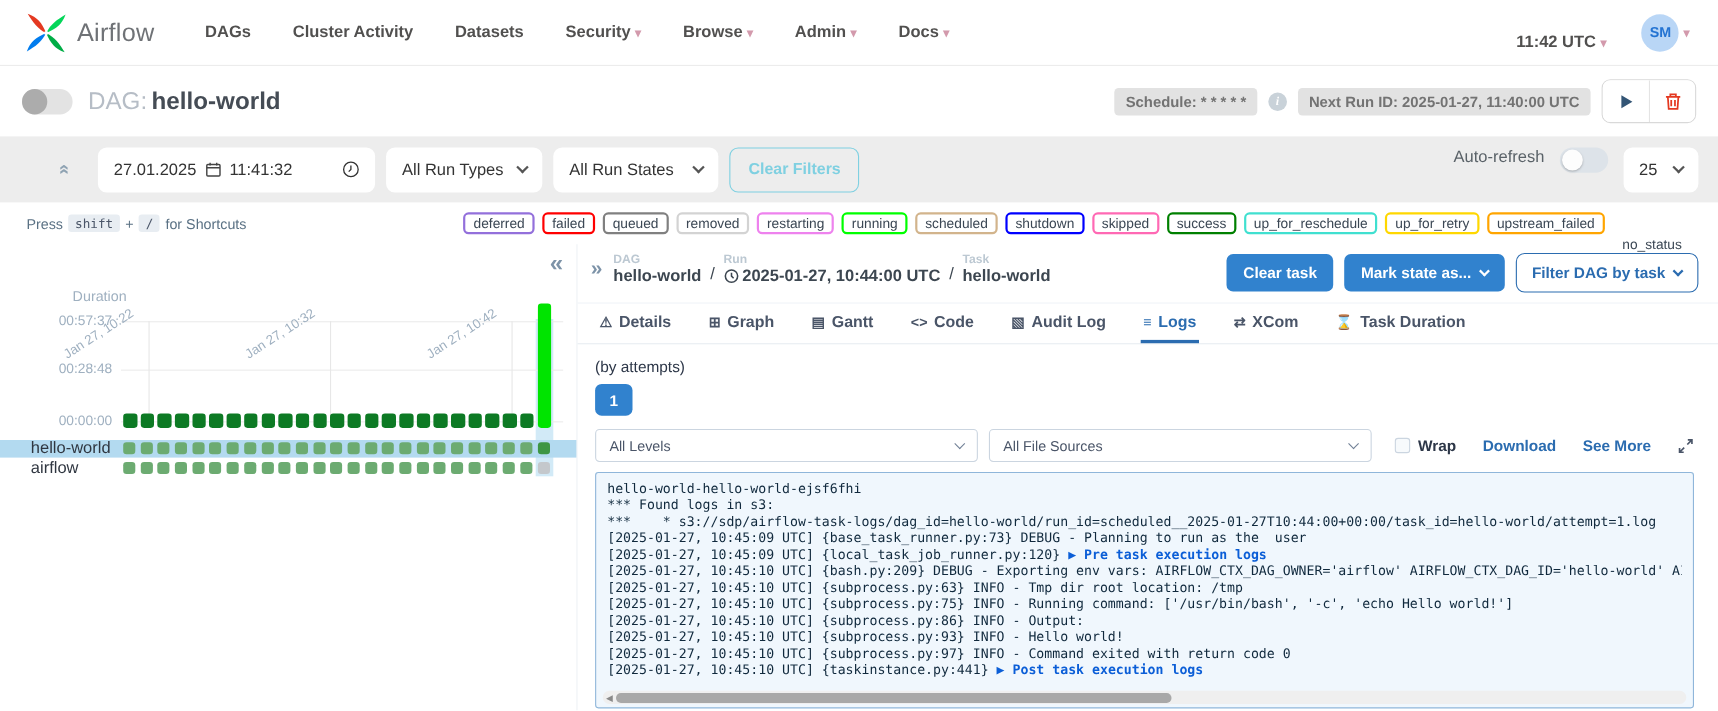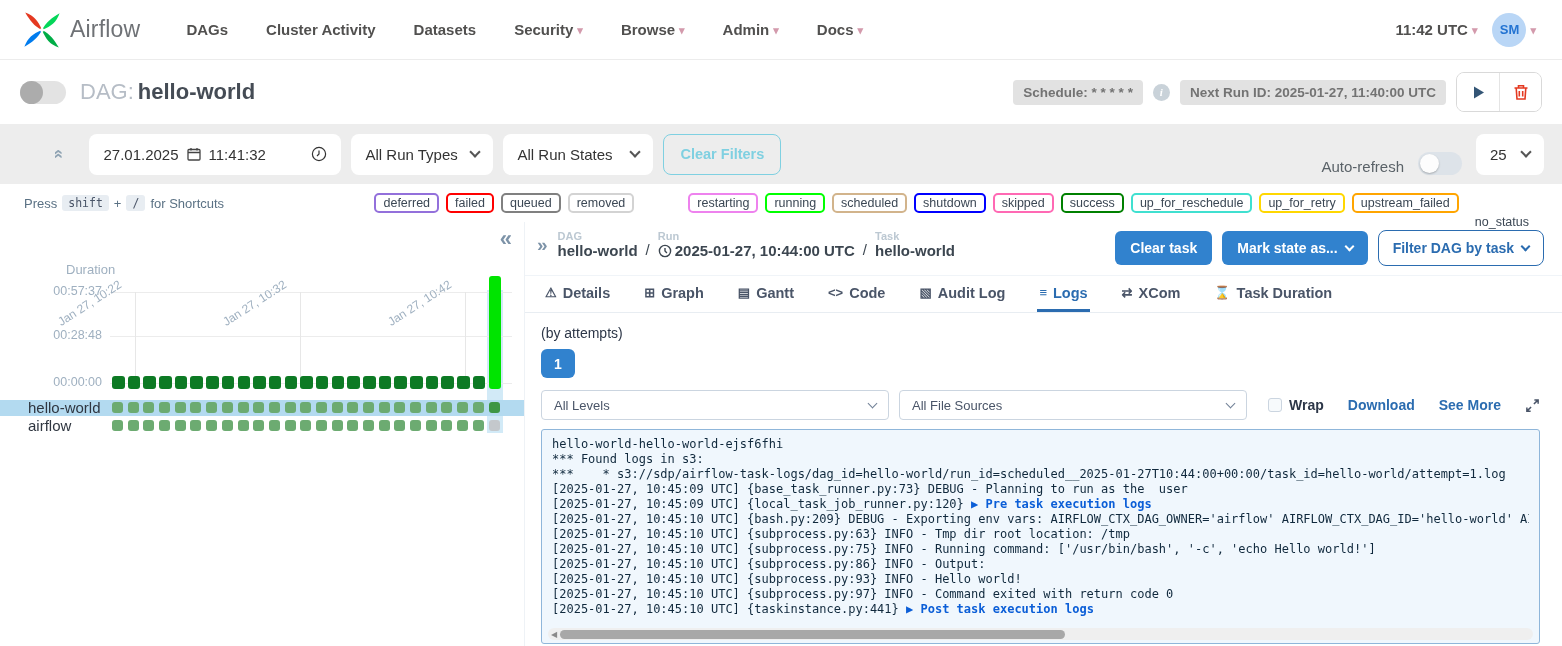--- a/index.html
+++ b/index.html
@@ -9,21 +9,21 @@
 
   
   .navbar { height:60px; display:flex; align-items:center; padding:0 26px 0 22px;
     border-bottom:1px solid #ececec; }
   .brand { display:flex; align-items:center; gap:8px; }
   .brand-name { font-size:23px; color:#6f7276; letter-spacing:.2px; }
   .nav-menu { display:flex; align-items:center; gap:38px; margin-left:46px; }
   .nav-item { display:flex; align-items:center; gap:4px; font-size:15px; font-weight:bold;
     color:#51504f; cursor:pointer; white-space:nowrap; }
   .nav-caret { color:#d39aac; font-size:11px; margin-top:2px; }
-  .nav-right { margin-left:auto; display:flex; align-items:center; gap:1px; }
+  .nav-right { margin-left:auto; display:flex; align-items:flex-end; gap:18px; }
   .clock-label { font-size:15px; font-weight:bold; color:#51504f; }
   .avatar { width:34px; height:34px; border-radius:50%; background:#b9d6f6; color:#2373d2;
     font-size:13px; font-weight:bold; display:flex; align-items:center; justify-content:center; margin-left:14px; }
 
   
   .dag-header { height:64px; display:flex; align-items:center; padding:0 20px; }
   .toggle { width:46px; height:23px; border-radius:12px; background:#e3e3e3; position:relative; cursor:pointer; }
   .toggle .knob { width:23px; height:23px; border-radius:50%; background:#acacac; position:absolute; left:0; top:0; }
   .dag-title { margin-left:14px; font-size:22px; }
   .dag-title .muted { color:#b6bdc6; }
@@ -41,21 +41,21 @@
   .filter-bar { height:60px; background:#ededed; display:flex; align-items:center; padding:0 18px; }
   .collapse-up { color:#8fa3b3; font-size:17px; font-weight:bold; transform:rotate(90deg); margin:0 26px 0 36px; cursor:pointer; }
   .date-input { background:#fff; border-radius:8px; height:41px; display:flex; align-items:center;
     gap:8px; padding:0 14px; font-size:15px; color:#333; width:252px; cursor:text; }
   .select { background:#fff; border-radius:8px; height:41px; display:flex; align-items:center;
     justify-content:space-between; padding:0 14px; font-size:15px; color:#333; cursor:pointer; }
   .chev { width:8px; height:8px; border-right:2px solid #555; border-bottom:2px solid #555;
     transform:rotate(45deg); margin-top:-4px; flex:none; }
   .clear-filters { height:41px; padding:0 16px; border:1px solid #7fd0e1; color:#7fd0e1; background:transparent;
     border-radius:8px; font-size:14.5px; font-weight:bold; margin-left:10px; cursor:default; font-family:inherit; }
-  .filter-right { margin-left:auto; display:flex; align-items:flex-end; gap:14px; }
+  .filter-right { margin-left:auto; display:flex; align-items:flex-start; gap:14px; }
   .auto-refresh-label { font-size:15px; color:#5a6268; }
   .toggle2 { width:44px; height:23px; border-radius:12px; background:#dde3e9; position:relative; cursor:pointer; }
   .toggle2 .knob { width:19px; height:19px; border-radius:50%; background:#fdfdfd; position:absolute; left:2px; top:2px; box-shadow:0 1px 2px rgba(0,0,0,.25); }
 
   
   .legend-row { height:38px; display:flex; align-items:center; padding:0 24px; }
   .shortcut-hint { font-size:13px; color:#5a7184; display:flex; align-items:center; gap:5px; }
   .kbd { background:#e8edf2; border-radius:3px; padding:1px 6px; font-family:"DejaVu Sans Mono",monospace; font-size:11.5px; color:#4a5568; }
   .legend { margin-left:auto; display:flex; align-items:center; gap:7px; }
   .state-badge { border:2px solid transparent; border-radius:5px; padding:1px 7px; font-size:12.5px; color:#3b4754; background:#fff; white-space:nowrap; cursor:pointer; }
@@ -259,21 +259,21 @@
       <span class="kbd">shift</span>
       <span>+</span>
       <span class="kbd">/</span>
       <span>for Shortcuts</span>
     </div>
     <div class="legend">
         <span class="state-badge" style="border-color: rgb(147, 112, 219);">deferred</span>
         <span class="state-badge" style="border-color: rgb(255, 0, 0);">failed</span>
         <span class="state-badge" style="border-color: rgb(128, 128, 128);">queued</span>
         <span class="state-badge" style="border-color: rgb(211, 211, 211);">removed</span>
-        <span class="state-badge" style="border-color: rgb(238, 130, 238); margin-left: 47px;">restarting</span>
+        <span class="state-badge" style="border-color: rgb(238, 130, 238);">restarting</span>
         <span class="state-badge" style="border-color: rgb(0, 255, 0);">running</span>
         <span class="state-badge" style="border-color: rgb(210, 180, 140);">scheduled</span>
         <span class="state-badge" style="border-color: rgb(0, 0, 255);">shutdown</span>
         <span class="state-badge" style="border-color: rgb(255, 105, 180);">skipped</span>
         <span class="state-badge" style="border-color: rgb(0, 128, 0);">success</span>
         <span class="state-badge" style="border-color: rgb(64, 224, 208);">up_for_reschedule</span>
         <span class="state-badge" style="border-color: rgb(255, 215, 0);">up_for_retry</span>
         <span class="state-badge" style="border-color: rgb(255, 165, 0);">upstream_failed</span>
         <span class="state-badge no-border">no_status</span>
       </div>

